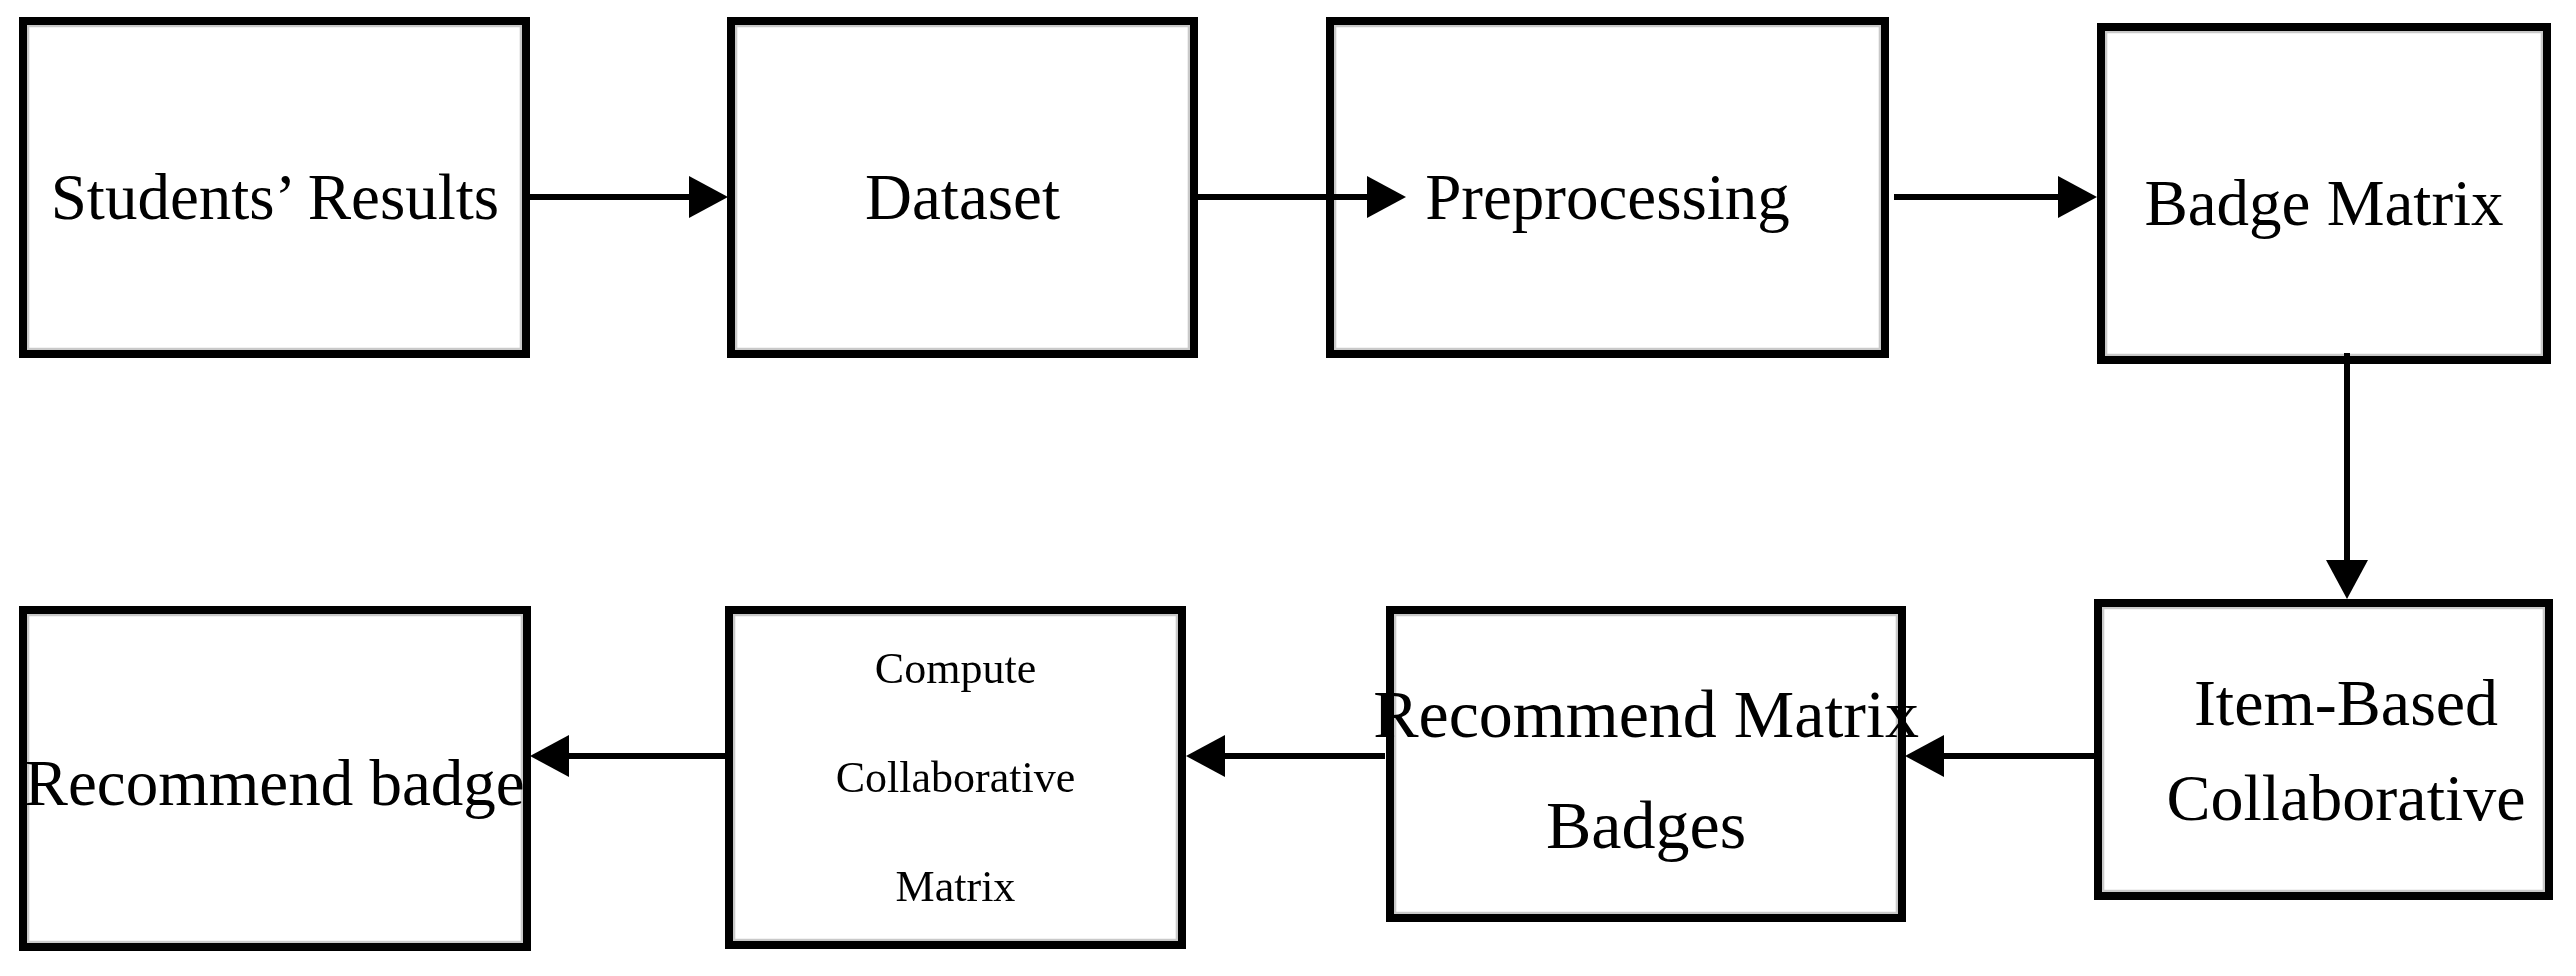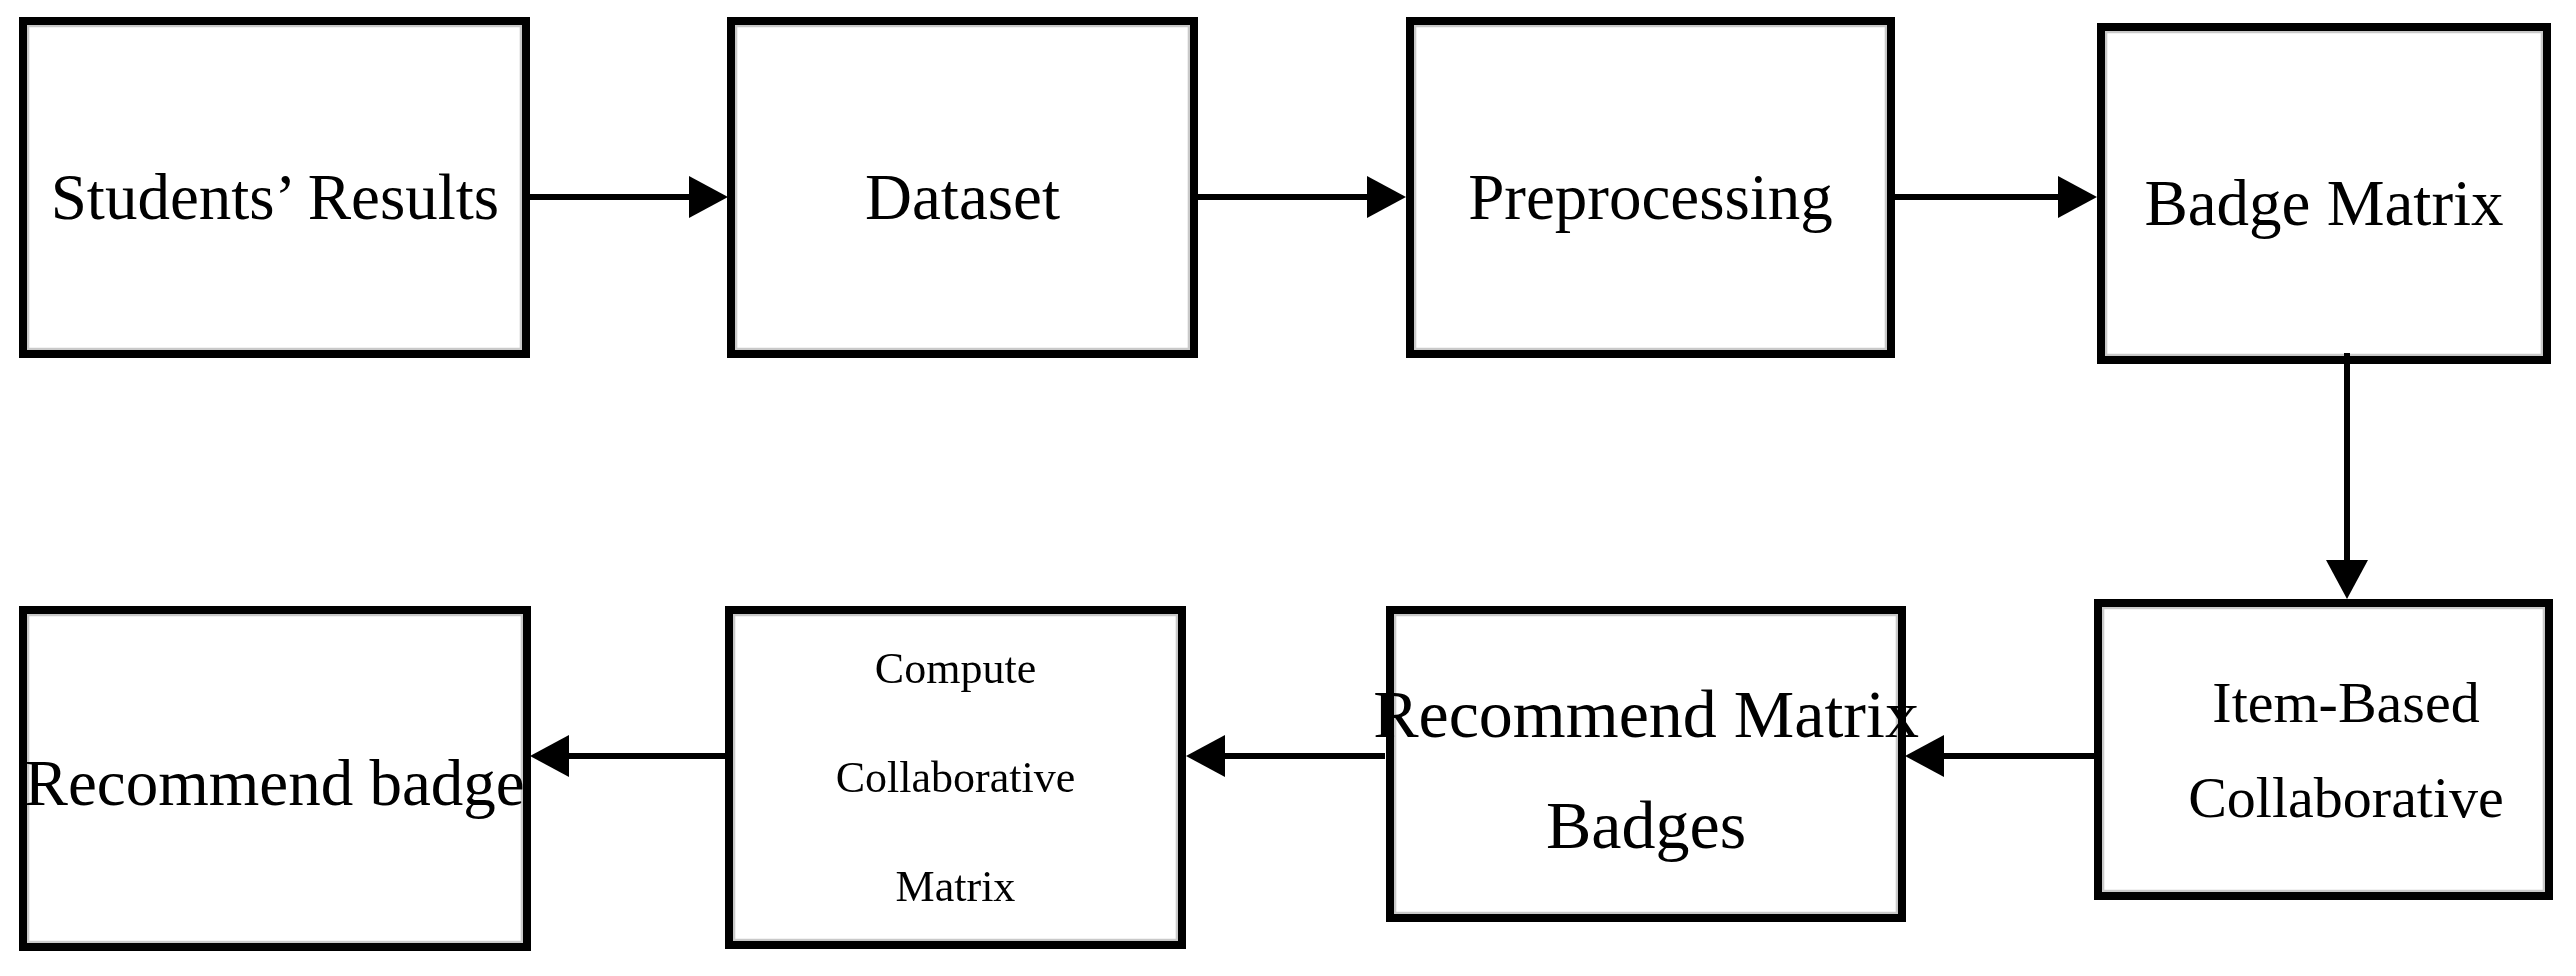--- a/index.html
+++ b/index.html
@@ -30,21 +30,21 @@
   }
   .node .line {
     display: block;
     white-space: nowrap;
   }
   
   .font-top  { font-size: 65px; line-height: 78px; padding-top: 18px; }
   
   .font-recommend  { font-size: 65px; line-height: 78px; padding-top: 9px; }
   .font-similarity { font-size: 68px; line-height: 111px; padding-top: 12.4px; }
-  .font-itembased  { font-size: 58px; line-height: 95px; padding-left: 45px; }
+  .font-itembased  { font-size: 66px; line-height: 95px; padding-left: 45px; }
   .font-compute    { font-size: 44px; line-height: 109px; }
 
   
   .conn {
     position: absolute;
     background: #000000;
   }
   .conn.h { height: 6.2px; }
   .conn.v { width: 6.2px; }
   .head {
@@ -75,21 +75,21 @@
 <div class="canvas">
 
   <div class="node font-top" style="left:19.4px;  top:17px; width:511px; height:341px;">
     <span class="line">Students’ Results</span>
   </div>
 
   <div class="node font-top" style="left:727px; top:17px; width:471px; height:341px;">
     <span class="line">Dataset</span>
   </div>
 
-  <div class="node font-top" style="left:1406px; top:17px; width:489px; height:341px;">
+  <div class="node font-top" style="left:1326px; top:17px; width:563px; height:341px;">
     <span class="line">Preprocessing</span>
   </div>
 
   <div class="node font-top" style="left:2097px; top:17px; width:454px; height:341px;margin-top:6px;">
     <span class="line">Badge Matrix</span>
   </div>
 
   <div class="node font-recommend" style="left:18.6px; top:606px; width:512px; height:345px;">
     <span class="line">Recommend badge</span>
   </div>

